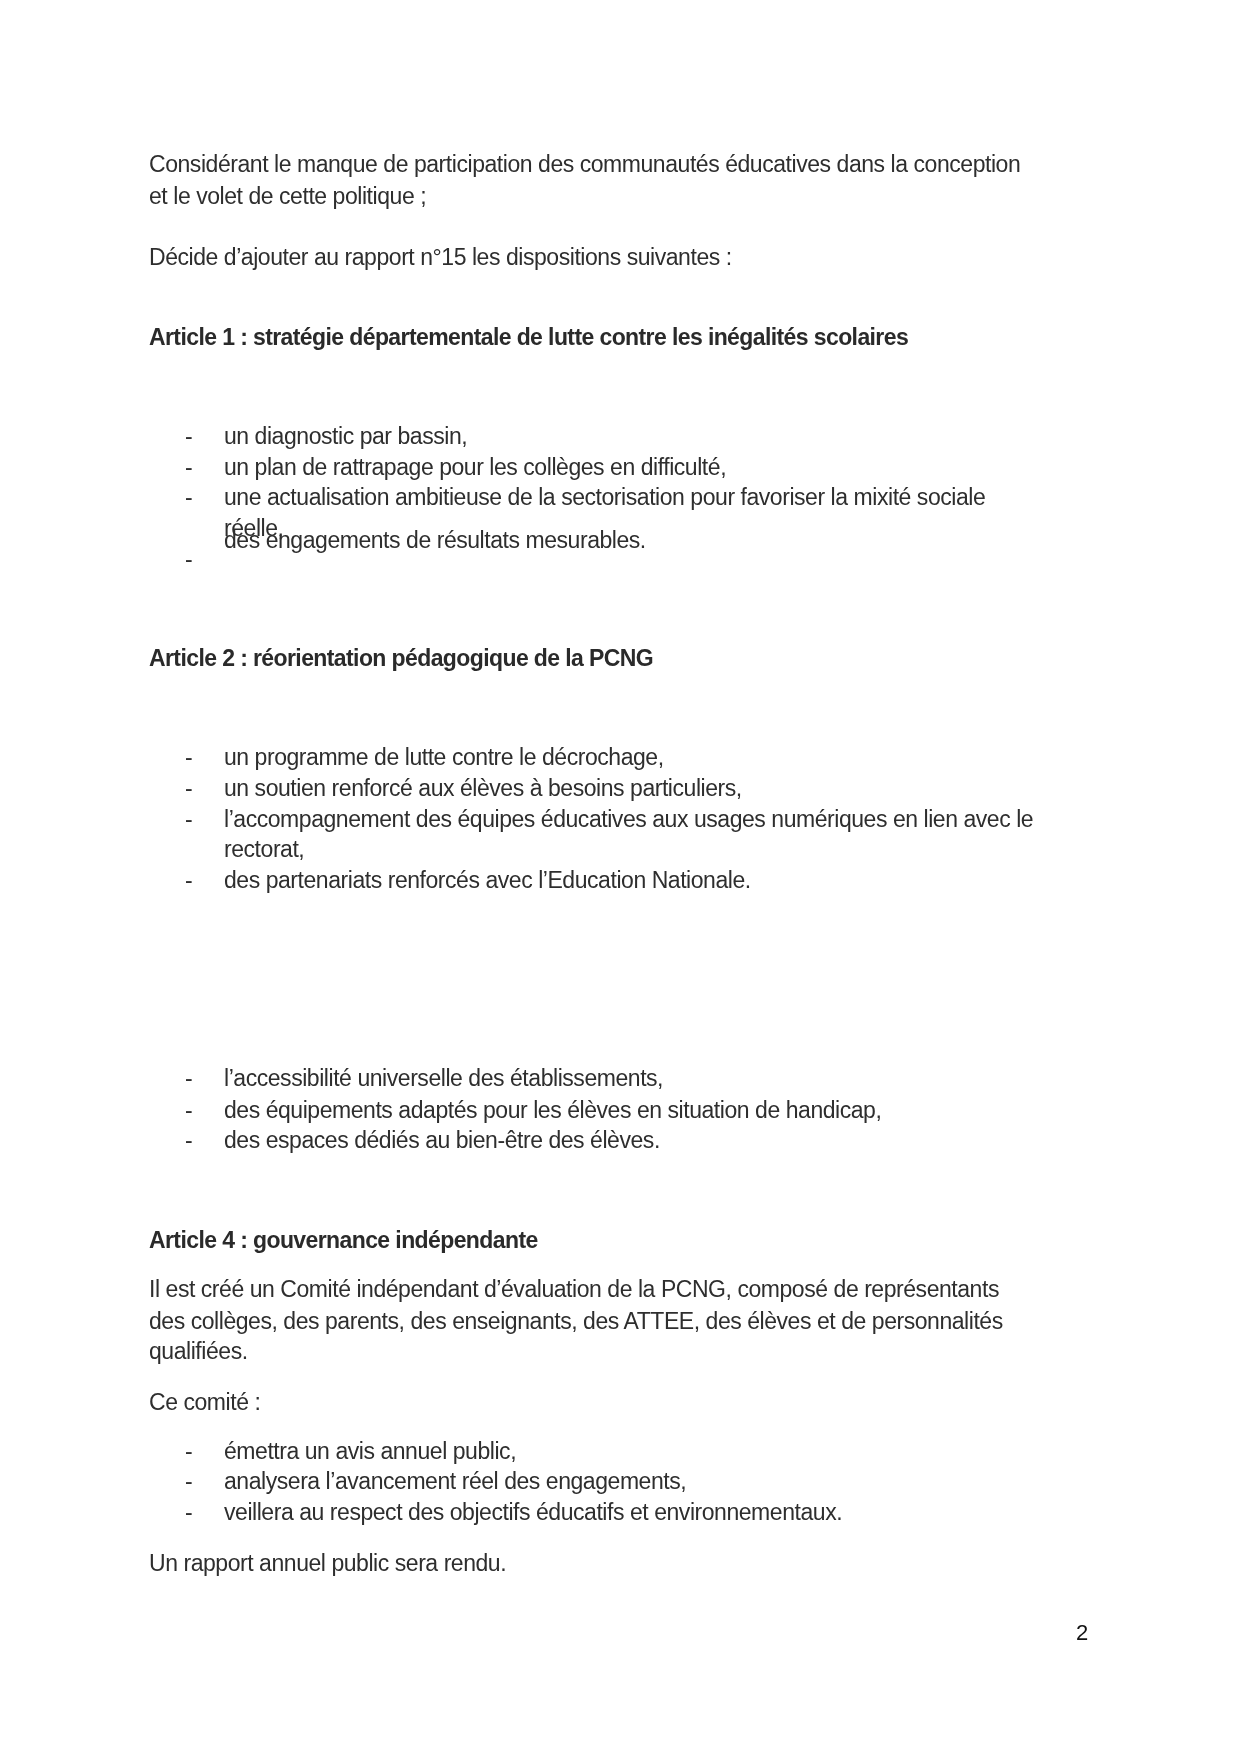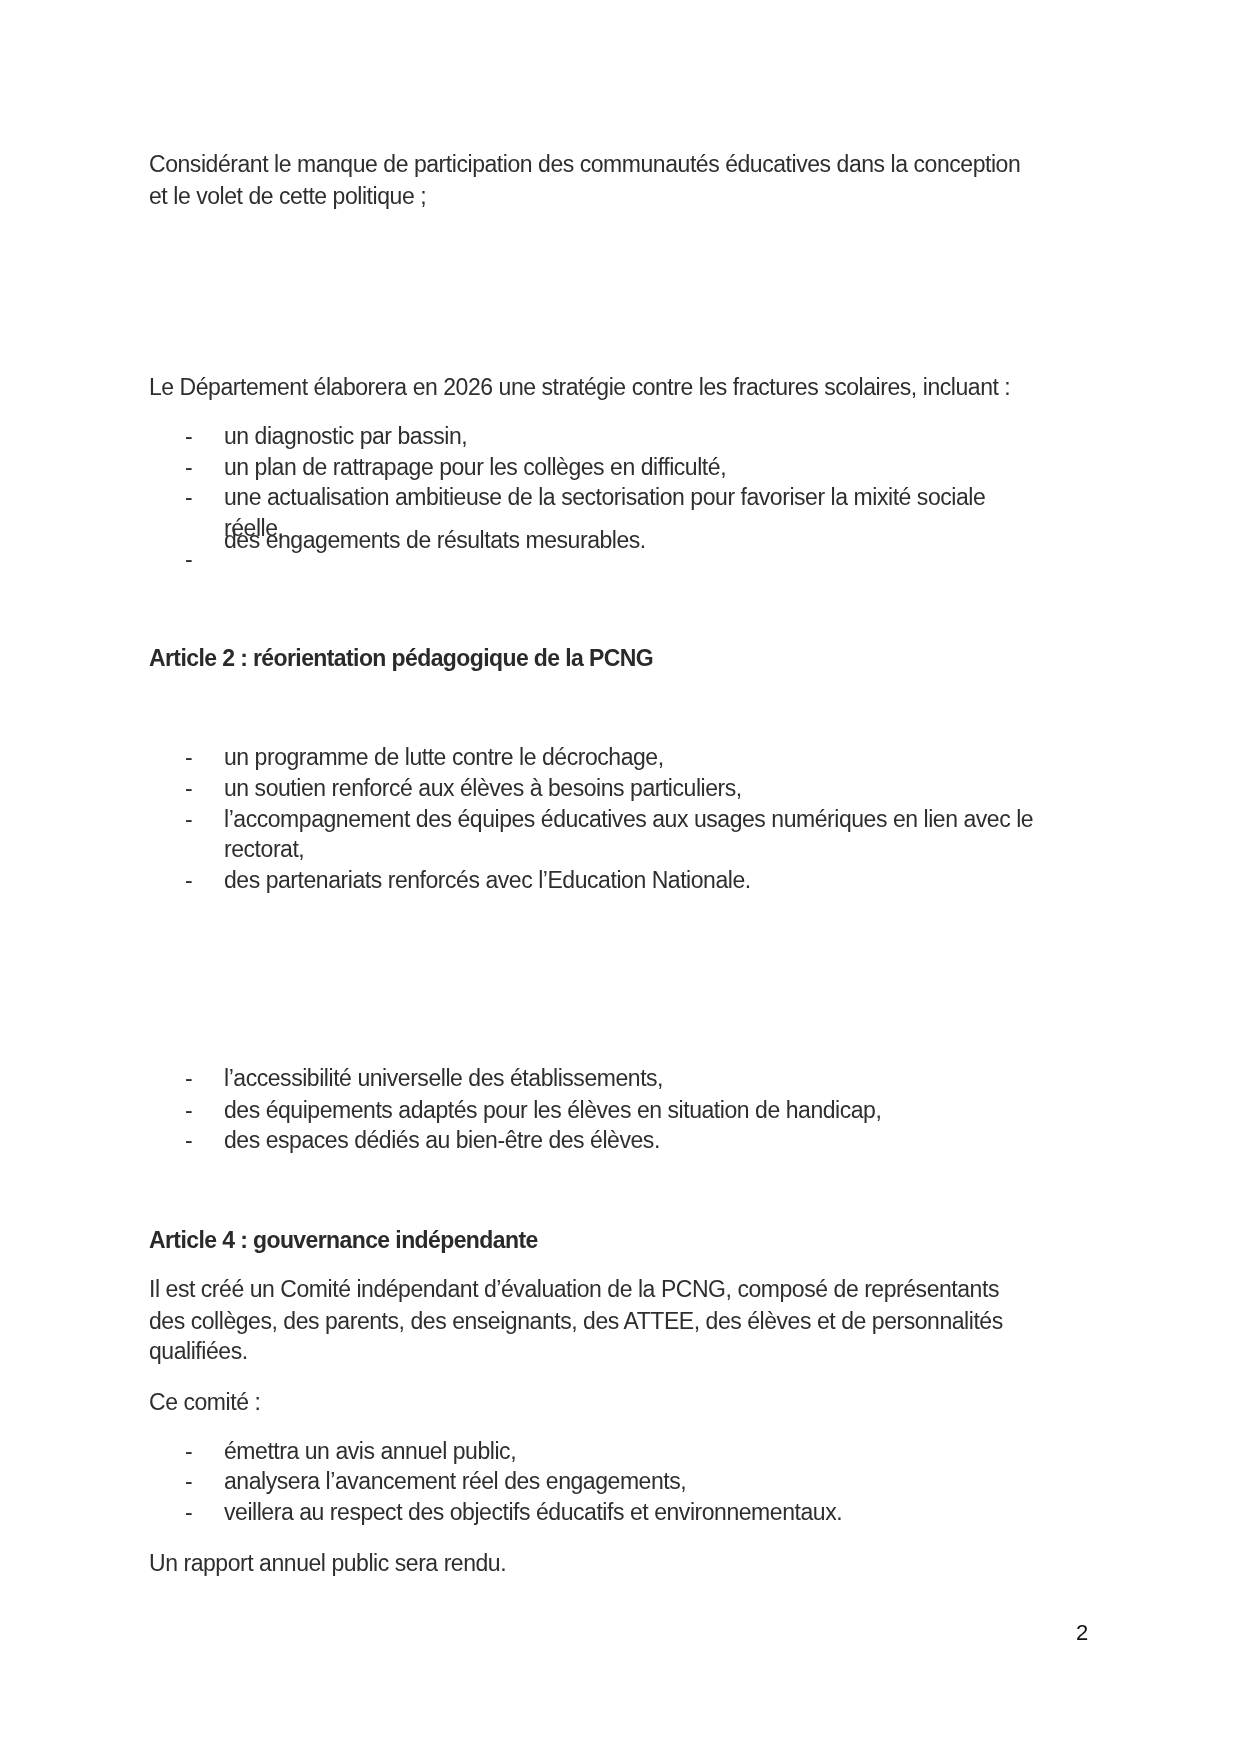--- a/index.html
+++ b/index.html
@@ -24,22 +24,23 @@
     }
   </style>
 </head>
 <body>
 
 <div class="page">
 
   <div class="line" style="top:148px">Considérant le manque de participation des communautés éducatives dans la conception</div>
   <div class="line" style="top:180px">et le volet de cette politique ;</div>
 
+  <div class="line" style="top:241px">Décide d’ajouter au rapport n°15 les dispositions suivantes :</div>
 
-  <div class="line" style="top:371px">Le Département élaborera en 2026 une stratégie contre les fractures scolaires, incluant :</div>
+  <div class="line heading" style="top:321px">Article 1 : stratégie départementale de lutte contre les inégalités scolaires</div>
 
   <div>
     <div>
       <span class="dash" style="top:420px">-</span>
       <span class="btext" style="top:420px">un diagnostic par bassin,</span>
     </div>
     <div>
       <span class="dash" style="top:451px">-</span>
       <span class="btext" style="top:451px">un plan de rattrapage pour les collèges en difficulté,</span>
     </div>

